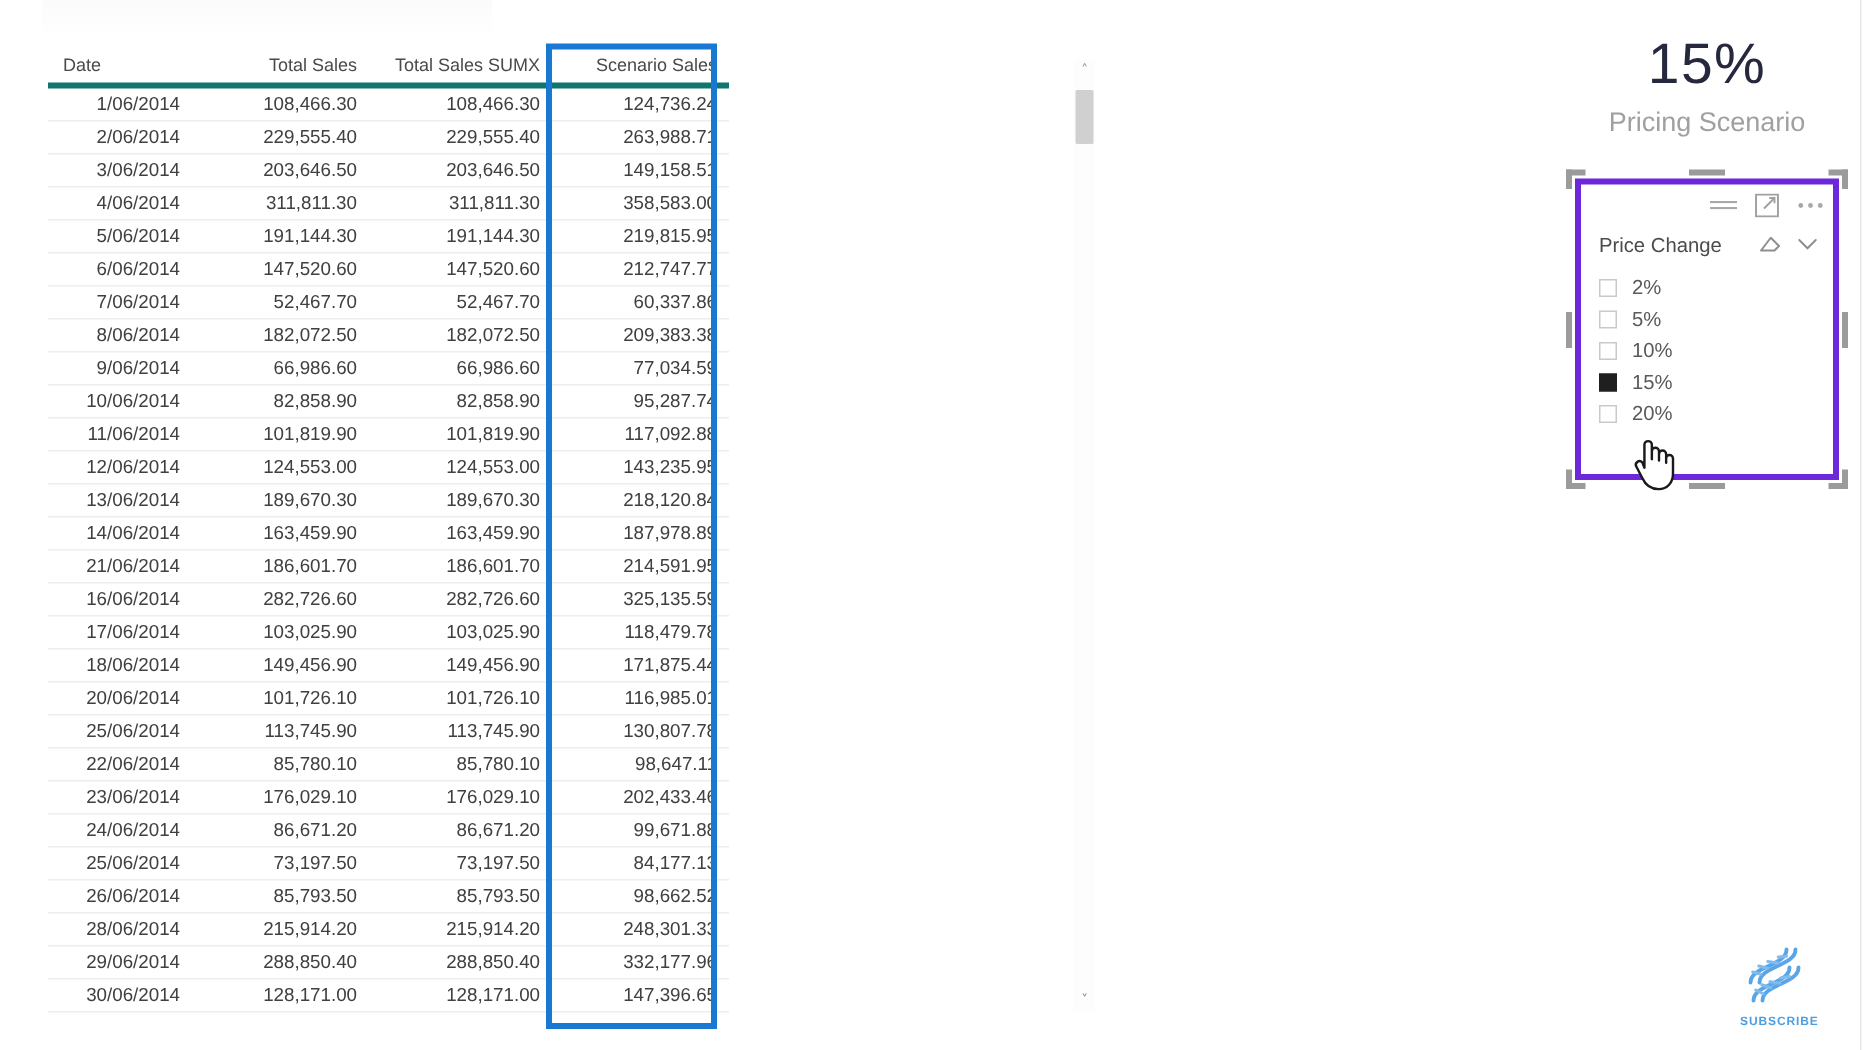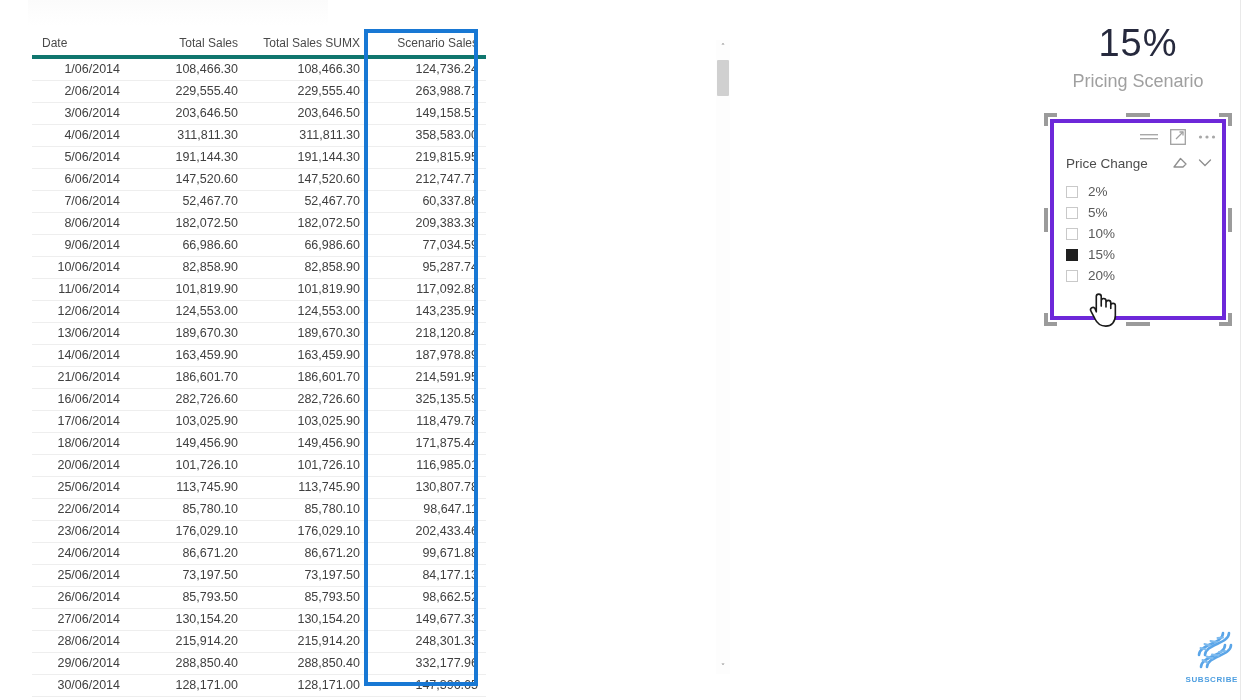--- a/index.html
+++ b/index.html
@@ -259,21 +259,21 @@
     height: 40px;
     z-index: 10;
   }
 
   
   .subscribe {
     position: absolute;
     left: 1160px;
     top: 630px;
     width: 78px;
-    text-align: right;
+    text-align: left;
   }
   .subscribe-text {
     font-size: 8px;
     font-weight: bold;
     letter-spacing: 0.6px;
     color: #4d9ee0;
     margin-top: 1px;
   }
 </style>
 </head>
@@ -443,26 +443,20 @@
             <td class="col-date">25/06/2014</td>
             <td>73,197.50</td>
             <td>73,197.50</td>
             <td>84,177.13</td>
           </tr>
           <tr>
             <td class="col-date">26/06/2014</td>
             <td>85,793.50</td>
             <td>85,793.50</td>
             <td>98,662.52</td>
-          </tr>
-          <tr>
-            <td class="col-date">27/06/2014</td>
-            <td>130,154.20</td>
-            <td>130,154.20</td>
-            <td>149,677.33</td>
           </tr>
           <tr>
             <td class="col-date">28/06/2014</td>
             <td>215,914.20</td>
             <td>215,914.20</td>
             <td>248,301.33</td>
           </tr>
           <tr>
             <td class="col-date">29/06/2014</td>
             <td>288,850.40</td>

